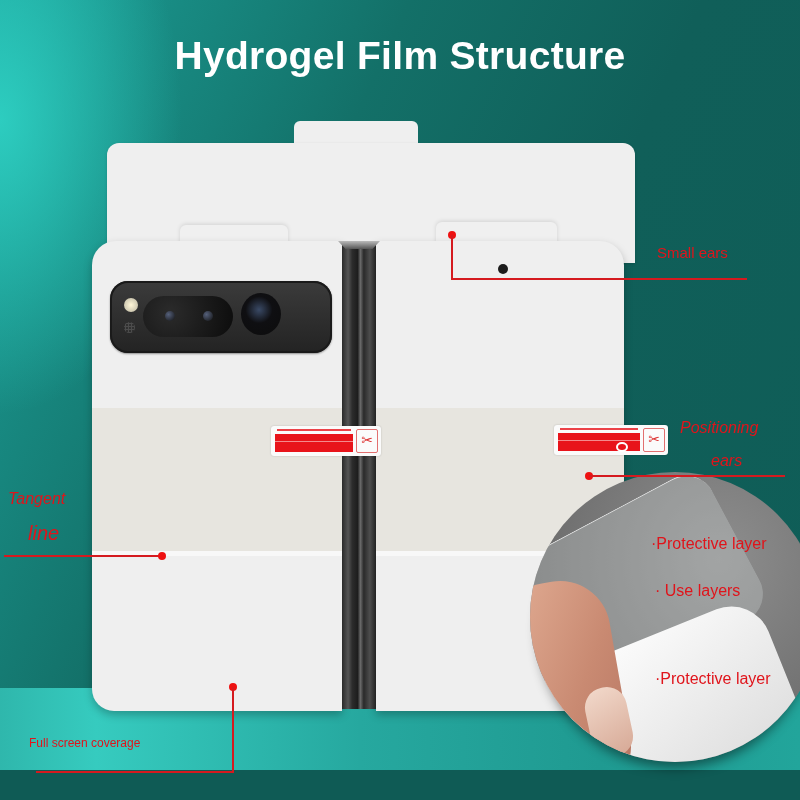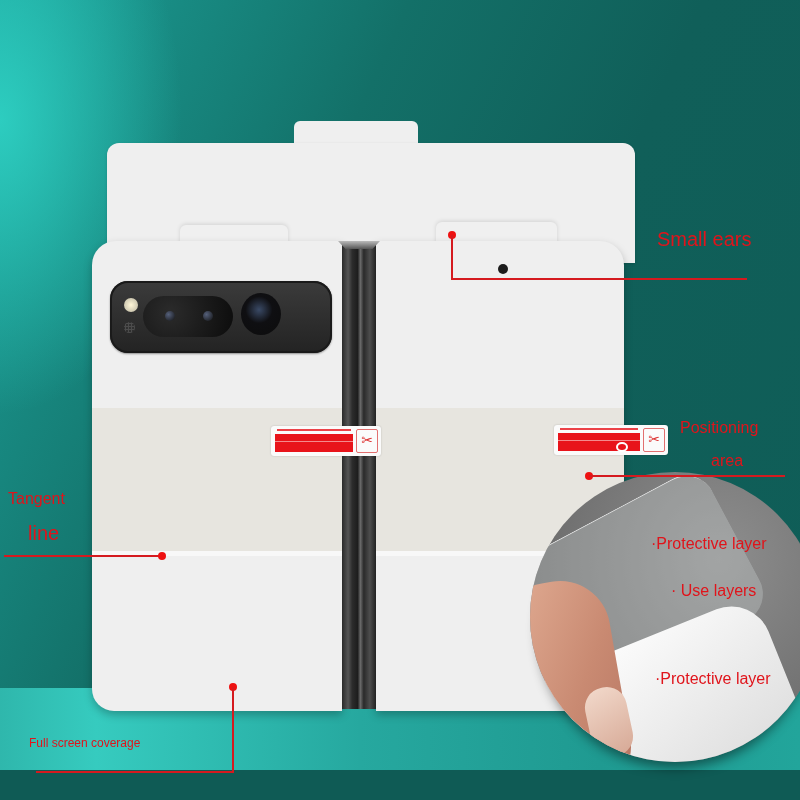--- a/index.html
+++ b/index.html
@@ -79,32 +79,33 @@
       background: radial-gradient(ellipse at 65% 30%, #8e8e8e 0%, #737373 55%, #5a5a5a 100%);
       box-shadow: 0 14px 12px -8px rgba(0,0,0,0.45);
     }
     .film-clear { position: absolute; left: -20px; top: 40px; width: 240px; height: 160px; background: rgba(200,205,205,0.35); transform: rotate(-28deg); border-radius: 30px; border-top: 1px solid rgba(255,255,255,0.7); }
     .film-white { position: absolute; left: 30px; top: 160px; width: 230px; height: 150px; background: linear-gradient(160deg, #ffffff, #dcdcdc); transform: rotate(-22deg); border-radius: 10px 40px 10px 10px; }
     .finger { position: absolute; left: -30px; top: 110px; width: 120px; height: 210px; background: linear-gradient(120deg, #e6b39a, #c98a72 60%, #b67562); border-radius: 60px 50px 40px 60px; transform: rotate(-10deg); }
     .thumb-nail { position: absolute; left: 58px; top: 215px; width: 42px; height: 70px; background: linear-gradient(160deg, #f2d9cb, #d6a895); border-radius: 20px; transform: rotate(-12deg); }
     .label {
       position: absolute; color: #e0141b; font-size: 16px; white-space: nowrap;
     }
-    .label.center { text-align: left; }
+    .label.center { text-align: left; font-style: italic; }
     .line { position: absolute; background: #d51a1f; }
     .dot { position: absolute; width: 8px; height: 8px; border-radius: 50%; background: #ee1111; }
   </style>
 </head>
 <body>
 
 <div class="canvas">
 
   <div class="floor"></div>
   <div class="floor-bottom"></div>
 
+  <div class="title">Hydrogel Film Structure</div>
 
   <div class="sheet top-tab"></div>
   <div class="sheet back"></div>
   <div class="ear left"></div>
   <div class="ear right"></div>
 
   <div class="panel left">
     <div class="band"></div>
     <div class="band-edge"></div>
   </div>
@@ -143,34 +144,34 @@
   <div class="mag-clip">
     <div class="film-clear"></div>
     <div class="film-white"></div>
     <div class="finger"></div>
     <div class="thumb-nail"></div>
   </div>
 
   <div class="dot" style="left:448px; top:231px;"></div>
   <div class="line" style="left:451px; top:235px; width:1.5px; height:44px;"></div>
   <div class="line" style="left:451px; top:278px; width:296px; height:1.5px;"></div>
-  <div class="label" style="left:657px; top:228px; font-size:20px;">Small ears</div>
+  <div class="label" style="left:657px; top:244px; font-size:15px;">Small ears</div>
 
   <div class="label center" style="left:680px; top:419px; font-size:16px;">Positioning</div>
-  <div class="label center" style="left:711px; top:452px; font-size:16px;">area</div>
+  <div class="label center" style="left:711px; top:452px; font-size:16px;">ears</div>
   <div class="dot" style="left:585px; top:472px;"></div>
   <div class="line" style="left:589px; top:475px; width:196px; height:1.5px;"></div>
 
   <div class="label center" style="left:8px; top:490px; font-size:16px;">Tangent</div>
   <div class="label center" style="left:28px; top:522px; font-size:20px;">line</div>
   <div class="line" style="left:4px; top:555px; width:156px; height:1.5px;"></div>
   <div class="dot" style="left:158px; top:552px;"></div>
 
   <div class="label" style="left:651px; top:535px; font-size:16px;">·Protective layer</div>
-  <div class="label" style="left:655px; top:582px; font-size:16px;margin-left:16px;">· Use layers</div>
+  <div class="label" style="left:655px; top:582px; font-size:16px;">· Use layers</div>
   <div class="label" style="left:655px; top:670px; font-size:16px;">·Protective layer</div>
 
   <div class="dot" style="left:229px; top:683px;"></div>
   <div class="line" style="left:232px; top:687px; width:1.5px; height:85px;"></div>
   <div class="line" style="left:36px; top:771px; width:198px; height:1.5px;"></div>
   <div class="label" style="left:29px; top:736px; font-size:12px;">Full screen coverage</div>
 
 </div>
 
 </body></html>

